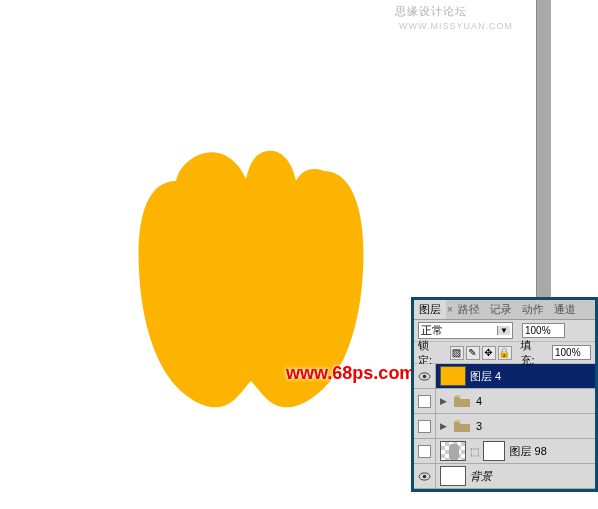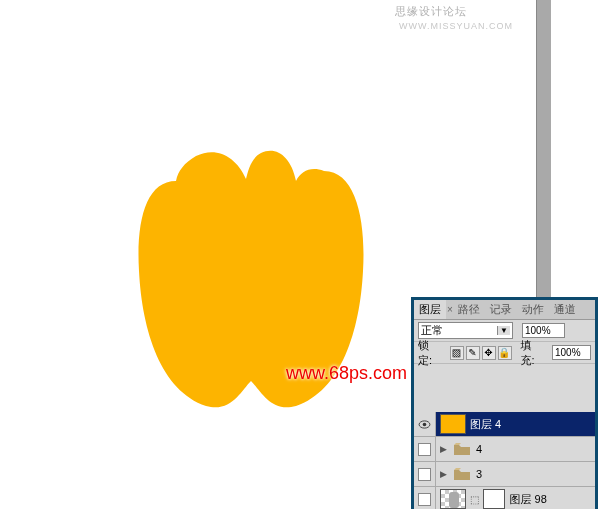--- a/index.html
+++ b/index.html
@@ -6,41 +6,41 @@
     body { width: 598px; height: 509px; background: #fff; position: relative; overflow: hidden; }
     
     .canvas-area { position: absolute; left: 0; top: 0; width: 536px; height: 509px; background: #fff; }
     .scrollbar-right { position: absolute; left: 536px; top: 0; width: 15px; height: 297px; background: #a9a9a9; border-left: 1px solid #888; }
     
     .watermark-top { position: absolute; top: 4px; left: 395px; font-size: 11px; color: #b0b0b0; letter-spacing: 1px; }
     .watermark-top .en { font-size: 9px; color: #c8c8c8; margin-left: 4px; }
     
     .pepper-shape { position: absolute; left: 136px; top: 131px; }
     
-    .watermark-url { position: absolute; left: 286px; top: 363px; font-size: 18px; font-weight: normal; color: #e00; text-shadow: 0 0 3px #fff, 0 0 4px #fff; font-family: Arial, sans-serif; }
+    .watermark-url { position: absolute; left: 286px; top: 363px; font-size: 18px; font-weight: bold; color: #e00; text-shadow: 0 0 3px #fff, 0 0 4px #fff; font-family: Arial, sans-serif; }
     
     .panel { position: absolute; right: 0; top: 297px; width: 187px; background: #d9d9d9; border: 3px solid #0c4a6e; font-size: 11px; }
     
     .panel-tabs { display: flex; align-items: center; background: #c8c8c8; height: 20px; border-bottom: 1px solid #999; }
     .panel-tabs .tab { padding: 2px 5px; color: #555; }
     .panel-tabs .tab.active { background: #d9d9d9; color: #000; }
     .panel-tabs .close-x { margin-left: 1px; color: #666; font-size: 10px; }
     
     .panel-row { display: flex; align-items: center; height: 22px; padding: 0 4px; gap: 9px; border-bottom: 1px solid #bbb; }
     .blend-select { width: 95px; height: 17px; background: #fff; border: 1px solid #888; font-size: 11px; padding: 0 2px; display: inline-flex; align-items: center; justify-content: space-between; }
     .blend-select .arrow { width: 13px; text-align: center; background: #ddd; border-left: 1px solid #888; font-size: 8px; }
     .num-input { width: 43px; height: 15px; background: #fff; border: 1px solid #888; font-size: 10px; display: inline-flex; align-items: center; padding-left: 2px; }
     
     .lock-icons { display: flex; gap: 2px; }
     .lock-icons span { width: 14px; height: 14px; display: inline-flex; align-items: center; justify-content: center; font-size: 10px; border: 1px solid #999; background: #e8e8e8; }
     
     .layers-list { background: #d9d9d9; }
     .layer-row { display: flex; align-items: center; height: 25px; border-bottom: 1px solid #aaa; }
     .layer-row.named-only { height: 18px; }
-    .layer-row.selected { background: #0a246a; color: #fff; margin-top: 48px; }
+    .layer-row.selected { background: #0a246a; color: #fff; }
     .layer-row.selected .layer-name { color: #fff; }
     
     .eye-col { width: 22px; height: 100%; display: flex; align-items: center; justify-content: center; border-right: 1px solid #aaa; background: #d9d9d9; }
     .eye-icon { width: 13px; height: 9px; }
     .empty-box { width: 13px; height: 13px; border: 1px solid #888; background: #fff; }
     
     .layer-content { display: flex; align-items: center; flex: 1; padding-left: 4px; gap: 4px; }
     .expand-arrow { font-size: 9px; color: #555; margin-right: 1px; }
     .thumb { width: 26px; height: 20px; border: 1px solid #555; background: #fff; flex-shrink: 0; }
     .thumb.orange { background: #fdb400; }

